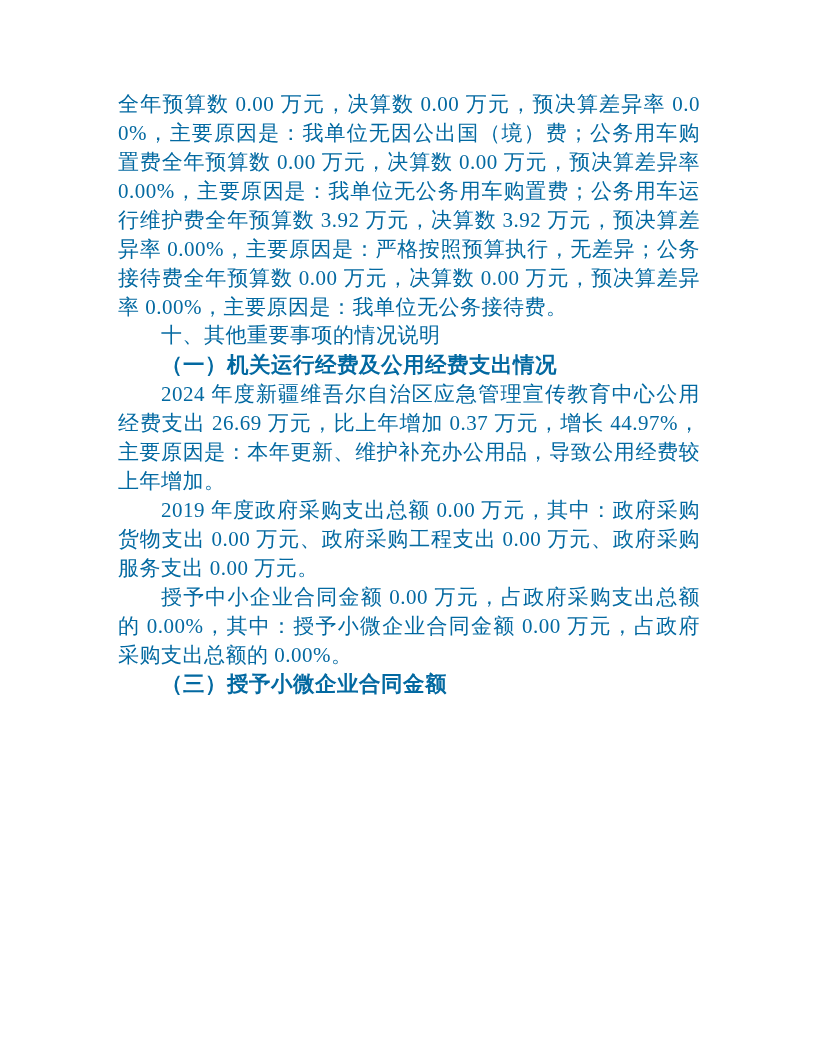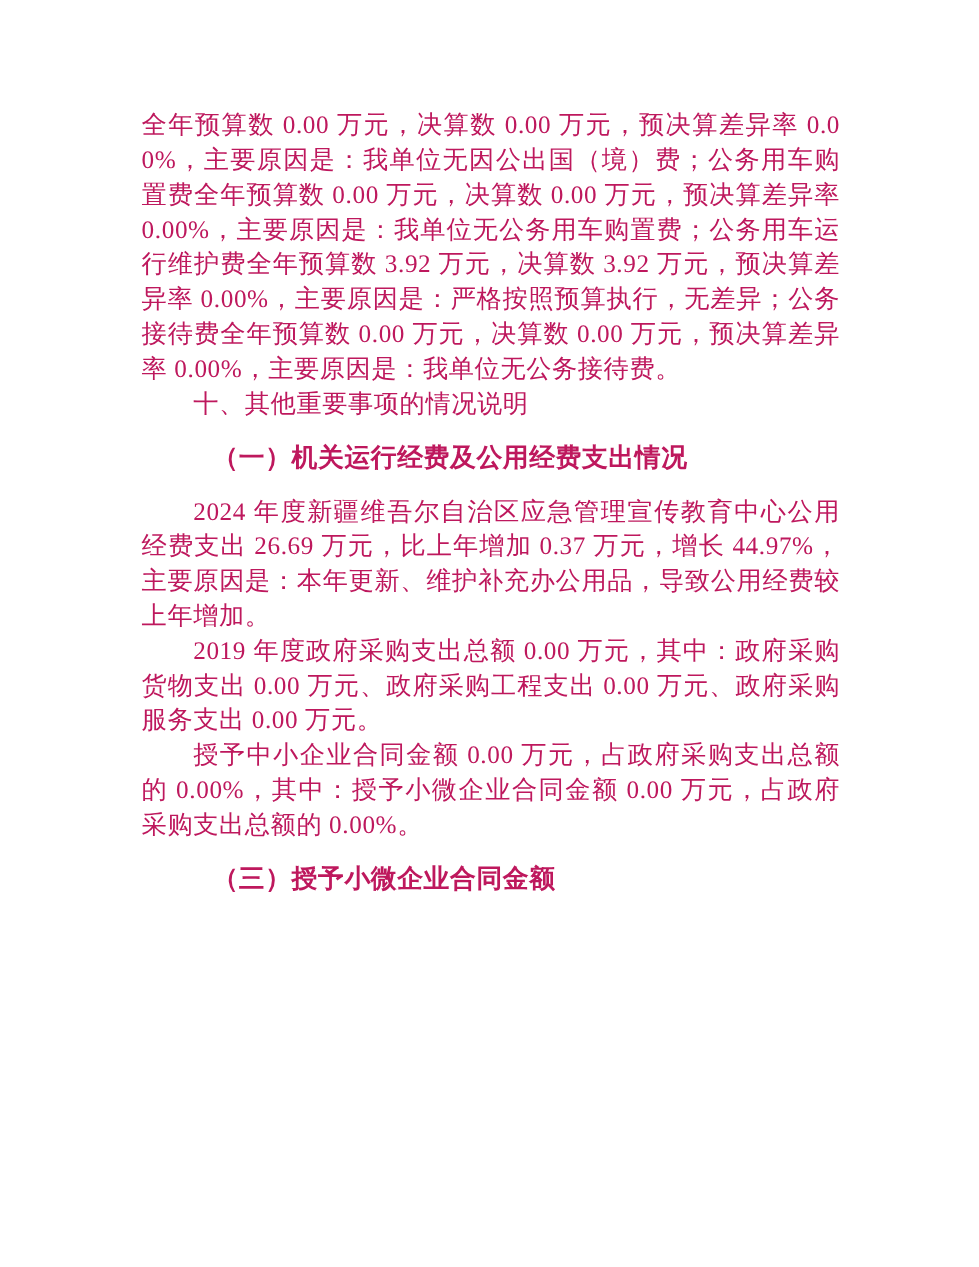--- a/index.html
+++ b/index.html
@@ -5,21 +5,21 @@
   html, body {
     margin: 0;
     padding: 0;
     background: #ffffff;
   }
   .page {
     position: relative;
     width: 816px;
     height: 1024px;
     background: #ffffff;
-    color: #be185d;
+    color: #0369a1;
     overflow: hidden;
     font-family: "Liberation Serif", "DejaVu Serif", serif;
   }
   .content {
     position: absolute;
     left: 118px;
     top: 90px;
     width: 582px;
   }
   .para {
@@ -29,29 +29,29 @@
     text-align: justify;
     text-justify: inter-character;
     letter-spacing: 0.5px;
     word-break: break-all;
   }
   .para.indent {
     text-indent: 43px;
   }
   .h-sans {
     margin: 0;
-    font-family: Liberation Serif, serif;
+    font-family: Liberation Mono, monospace;
     font-size: 21px;
     line-height: 29px;
     font-weight: normal;
     text-indent: 43px;
     letter-spacing: 0.5px;
   }
   .h-bold {
-    margin: 16px;
+    margin: 0;
     font-family: "Liberation Sans", "DejaVu Sans", sans-serif;
     font-size: 21.5px;
     line-height: 29px;
     font-weight: bold;
     text-indent: 43px;
     letter-spacing: 0.5px;
   }
 </style>
 </head>
 <body>

